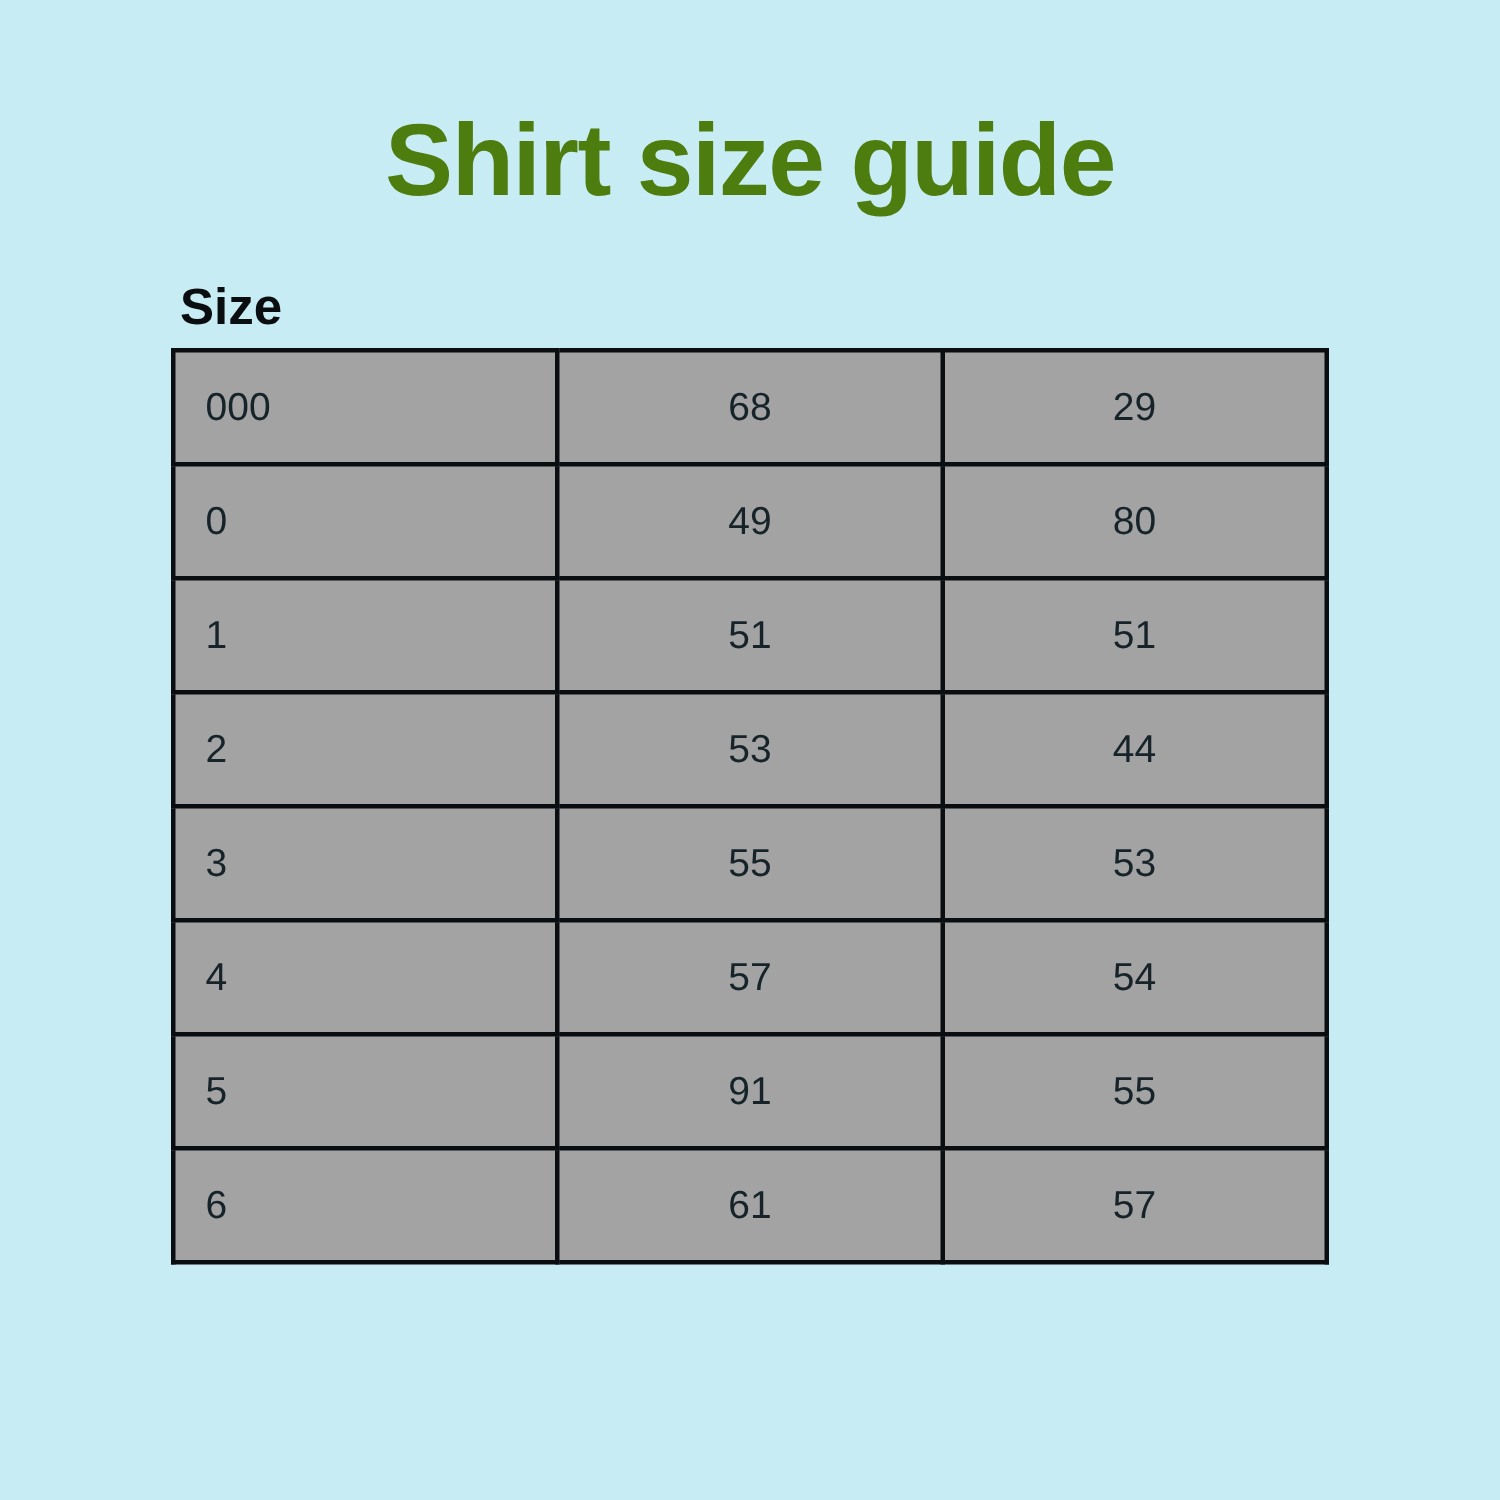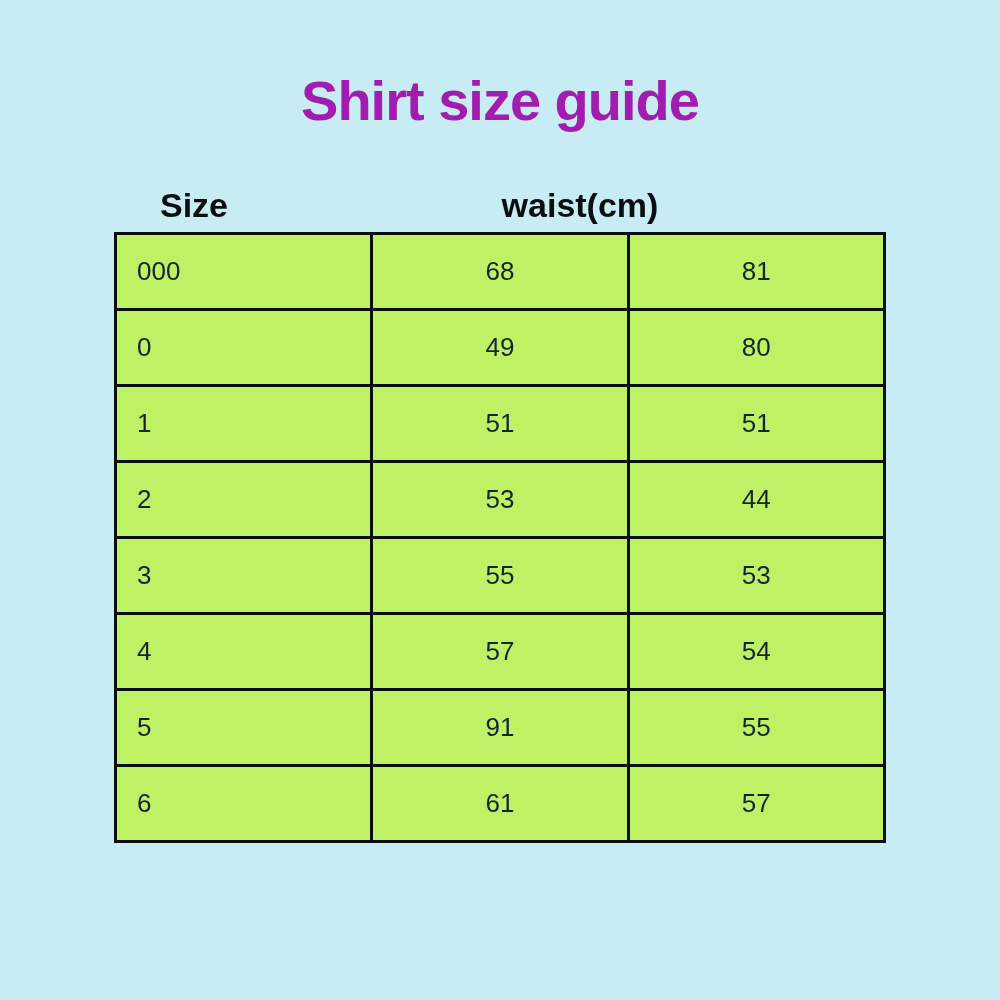--- a/index.html
+++ b/index.html
@@ -16,81 +16,80 @@
     width: 1000px;
     height: 1000px;
     overflow: hidden;
   }
   .title {
     position: absolute;
     top: 68px;
     left: 0;
     width: 100%;
     text-align: center;
-    font-size: 56px;
+    font-size: 68px;
     font-weight: 800;
     letter-spacing: -1px;
-    color: #a21caf;
+    color: #4d7c0f;
   }
   .headers {
     position: absolute;
     top: 186px;
     left: 114px;
     width: 772px;
     display: flex;
     font-size: 34px;
     font-weight: 800;
     color: #0b0e10;
   }
-  .headers .hcol { width: 33.333%; margin-left: 40px; }
+  .headers .hcol { width: 33.333%; }
   .headers .hcol.first { text-align: left; padding-left: 6px; box-sizing: border-box; }
   .headers .hcol.mid   { text-align: center; }
   .headers .hcol.last  { text-align: center; }
   table.size-table {
     position: absolute;
     top: 232px;
     left: 114px;
     width: 772px;
     border-collapse: collapse;
     table-layout: fixed;
   }
   table.size-table td {
     border: 3px solid #0b0e10;
     height: 71px;
     font-size: 26px;
     font-weight: 400;
     color: #16242a;
-    background: #bef264;
+    background: #a3a3a3;
   }
   table.size-table td.left {
     text-align: left;
     padding-left: 20px;
   }
   table.size-table td.center {
     text-align: center;
   }
 </style>
 </head>
 <body>
 
 <div class="page">
 
   <div class="title">Shirt size guide</div>
 
   <div class="headers">
     <div class="hcol first">Size</div>
-    <div class="hcol last">waist(cm)</div>
   </div>
 
   <table class="size-table">
     <tbody>
         <tr>
           <td class="left">000</td>
           <td class="center">68</td>
-          <td class="center">81</td>
+          <td class="center">29</td>
         </tr>
         <tr>
           <td class="left">0</td>
           <td class="center">49</td>
           <td class="center">80</td>
         </tr>
         <tr>
           <td class="left">1</td>
           <td class="center">51</td>
           <td class="center">51</td>

